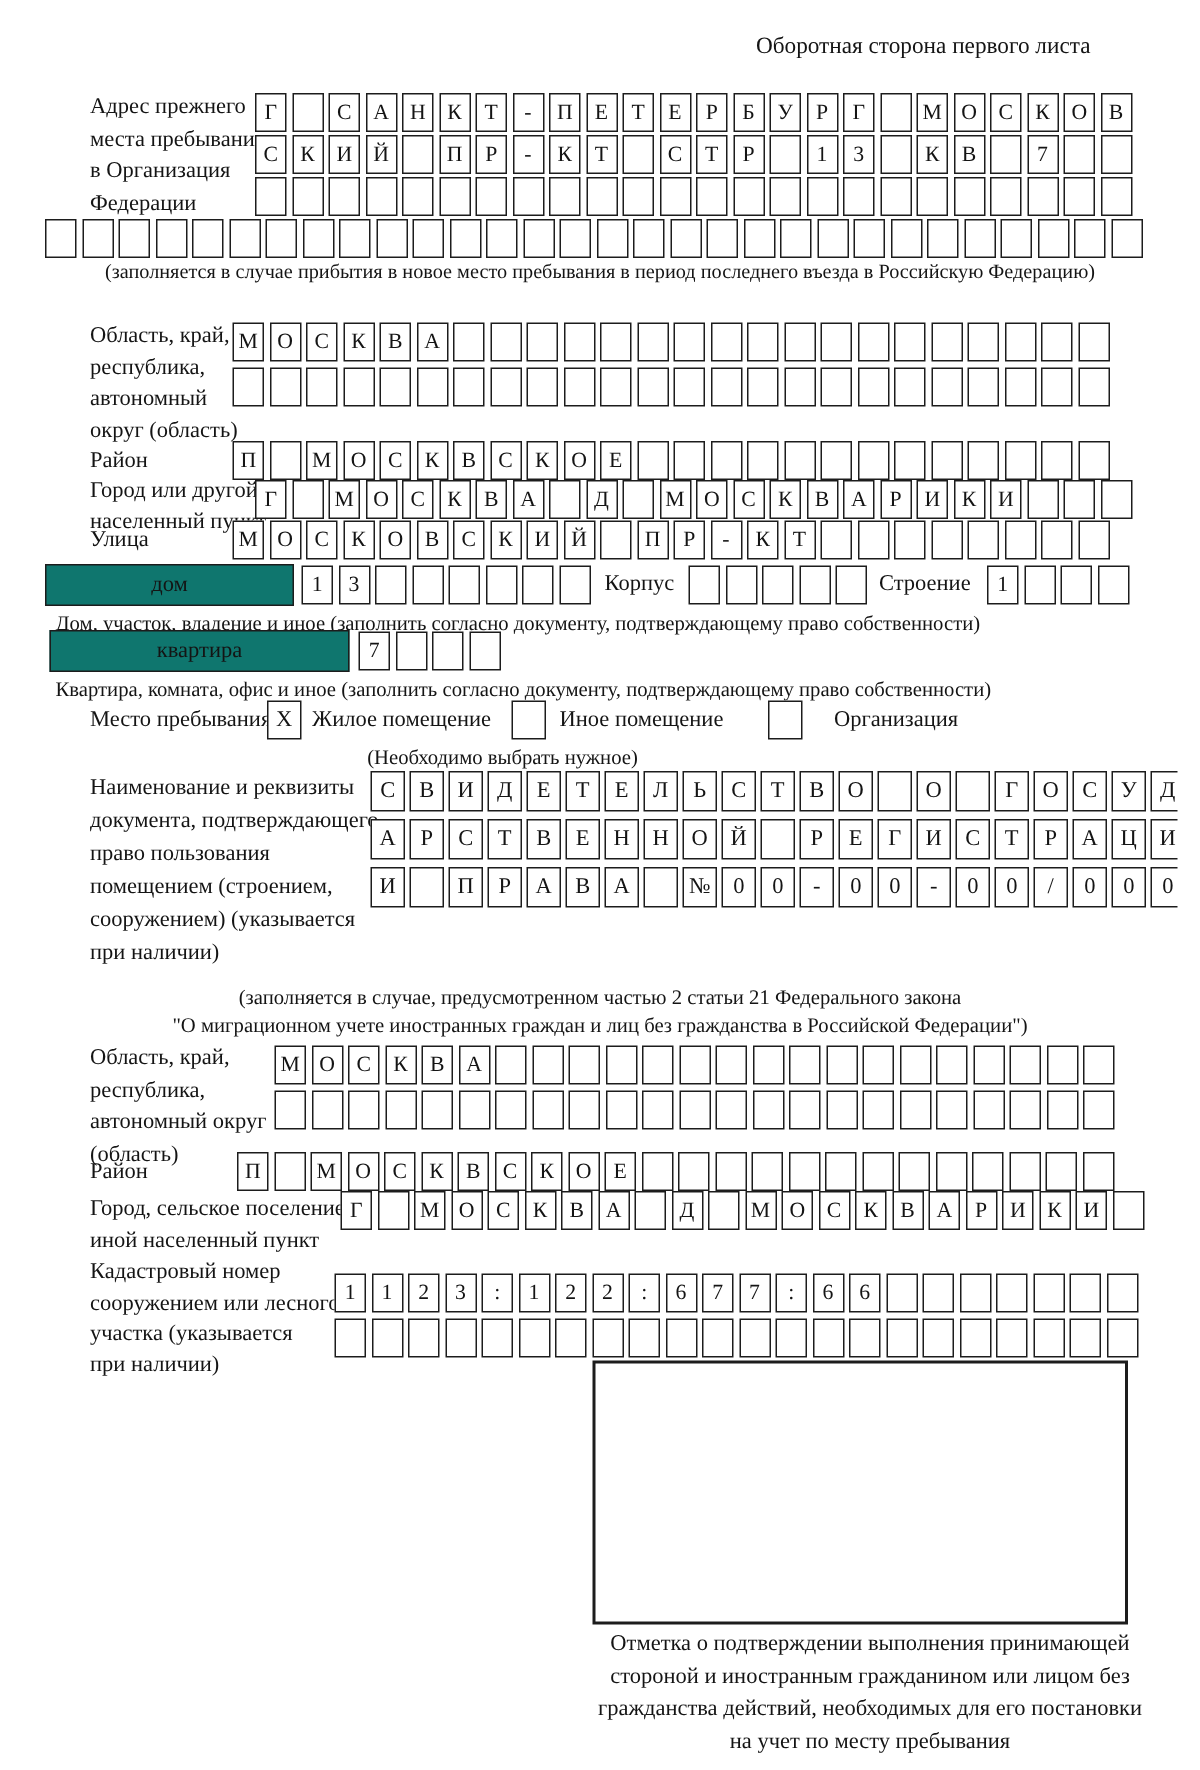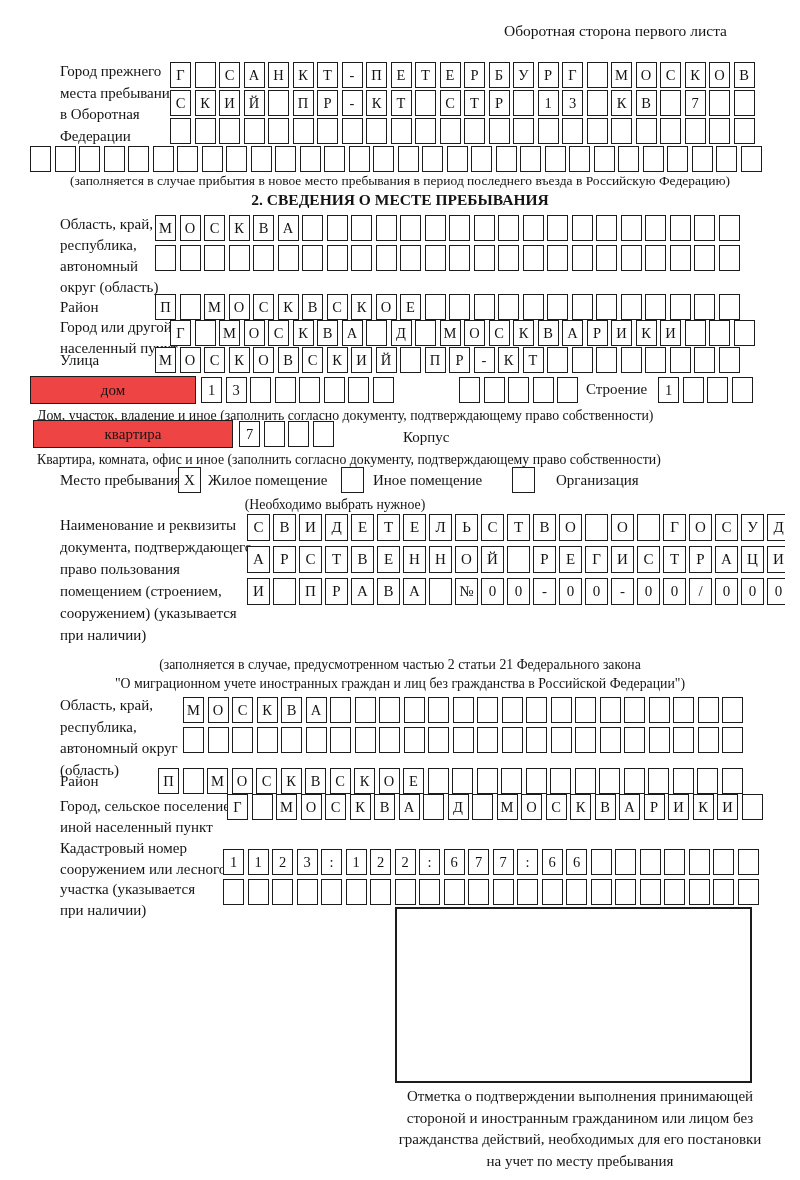--- a/index.html
+++ b/index.html
@@ -8,38 +8,38 @@
   .abs{position:absolute;}
   .lbl{position:absolute;font-size:15px;line-height:21.5px;white-space:nowrap;}
   .caption{position:absolute;font-size:13.8px;white-space:nowrap;}
   .center{left:0;width:800px;text-align:center;}
   .title{position:absolute;font-weight:bold;font-size:15.5px;}
   .cellrow{position:absolute;display:flex;gap:3.5px;}
   .cell{flex:none;width:21px;height:26px;border:1.7px solid #1c1c1c;box-sizing:border-box;
         display:flex;align-items:center;justify-content:center;font-size:14.5px;background:#fff;}
   .cellrow.big{gap:3px;}
   .cellrow.big .cell{width:23px;height:27px;font-size:15px;}
-  .boxfield{position:absolute;border:1.8px solid #1c1c1c;box-sizing:border-box;background:#ef4444;
+  .boxfield{position:absolute;border:1.8px solid #1c1c1c;box-sizing:border-box;background:#0f766e;
         display:flex;align-items:center;justify-content:center;font-size:15px;}
   .checkbox{position:absolute;width:23px;height:26px;border:1.7px solid #1c1c1c;box-sizing:border-box;
         display:flex;align-items:center;justify-content:center;font-size:15px;background:#fff;}
   .stamp-box{position:absolute;border:2px solid #1c1c1c;box-sizing:border-box;background:#fff;}
   .stamp-caption{position:absolute;font-size:15px;line-height:21.5px;text-align:center;}
 </style>
 </head>
 <body>
 
 <div class="page">
 
   <div class="abs" style="top:22px;right:58px;font-size:15.5px;">Оборотная сторона первого листа</div>
 
   <div class="lbl" style="left:60px;top:61px;">
-    <div>Город прежнего</div>
+    <div>Адрес прежнего</div>
     <div>места пребывания</div>
-    <div>в Оборотная</div>
+    <div>в Организация</div>
     <div>Федерации</div>
   </div>
   <div class="cellrow" style="left:170px;top:62px;">
       <span class="cell">Г</span>
       <span class="cell"></span>
       <span class="cell">С</span>
       <span class="cell">А</span>
       <span class="cell">Н</span>
       <span class="cell">К</span>
       <span class="cell">Т</span>
@@ -140,21 +140,20 @@
       <span class="cell"></span>
       <span class="cell"></span>
       <span class="cell"></span>
       <span class="cell"></span>
       <span class="cell"></span>
       <span class="cell"></span>
       <span class="cell"></span>
     </div>
   <div class="caption center" style="top:173px;font-size:13.5px;">(заполняется в случае прибытия в новое место пребывания в период последнего въезда в Российскую Федерацию)</div>
 
-  <div class="title center" style="top:191px;">2. СВЕДЕНИЯ О МЕСТЕ ПРЕБЫВАНИЯ</div>
 
   <div class="lbl" style="left:60px;top:214px;line-height:21px;">
     <div>Область, край,</div>
     <div>республика,</div>
     <div>автономный</div>
     <div>округ (область)</div>
   </div>
   <div class="cellrow" style="left:155px;top:215px;">
       <span class="cell">М</span>
       <span class="cell">О</span>
@@ -299,21 +298,21 @@
   <div class="cellrow" style="left:201px;top:377px;">
       <span class="cell">1</span>
       <span class="cell">3</span>
       <span class="cell"></span>
       <span class="cell"></span>
       <span class="cell"></span>
       <span class="cell"></span>
       <span class="cell"></span>
       <span class="cell"></span>
     </div>
-  <div class="lbl" style="left:403px;top:379px;margin-top:48px;">Корпус</div>
+  <div class="lbl" style="left:403px;top:379px;">Корпус</div>
   <div class="cellrow" style="left:459px;top:377px;">
       <span class="cell"></span>
       <span class="cell"></span>
       <span class="cell"></span>
       <span class="cell"></span>
       <span class="cell"></span>
     </div>
   <div class="lbl" style="left:586px;top:379px;">Строение</div>
   <div class="cellrow" style="left:658px;top:377px;">
       <span class="cell">1</span>

